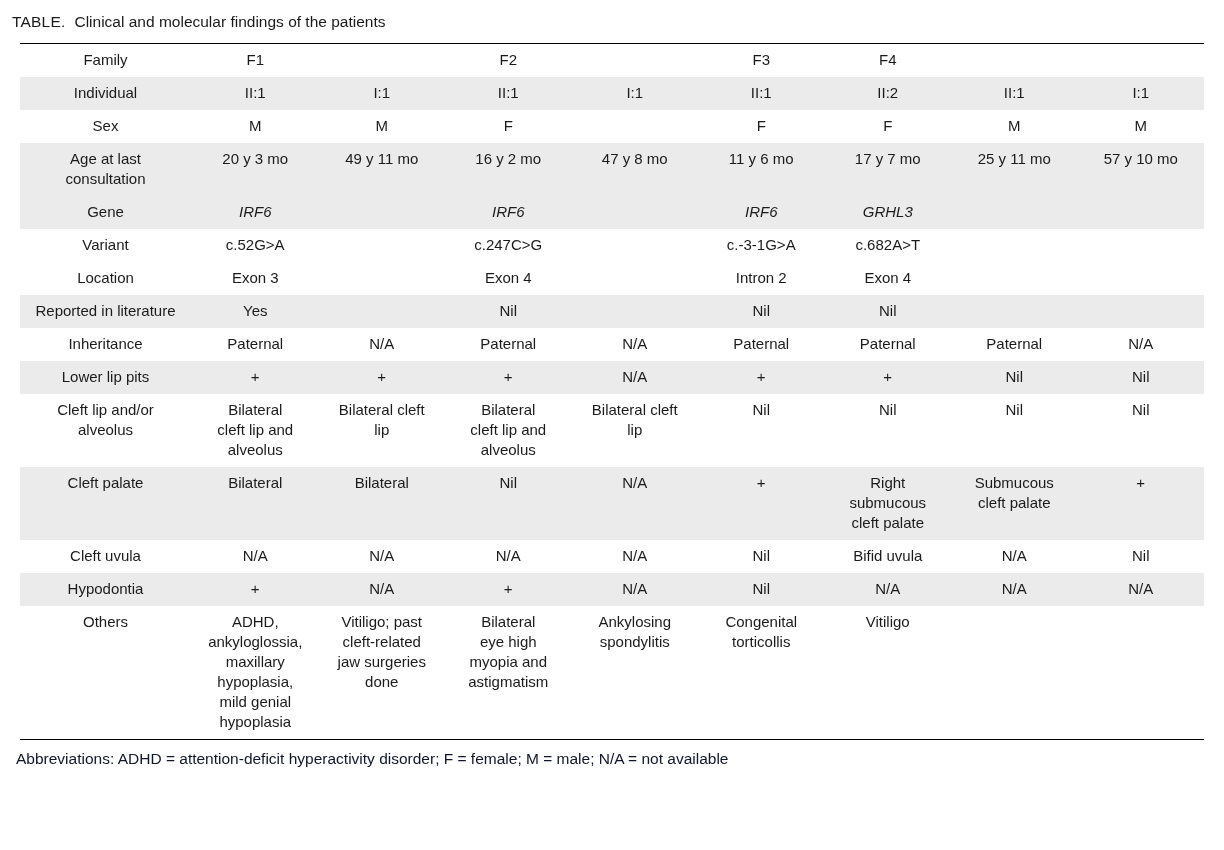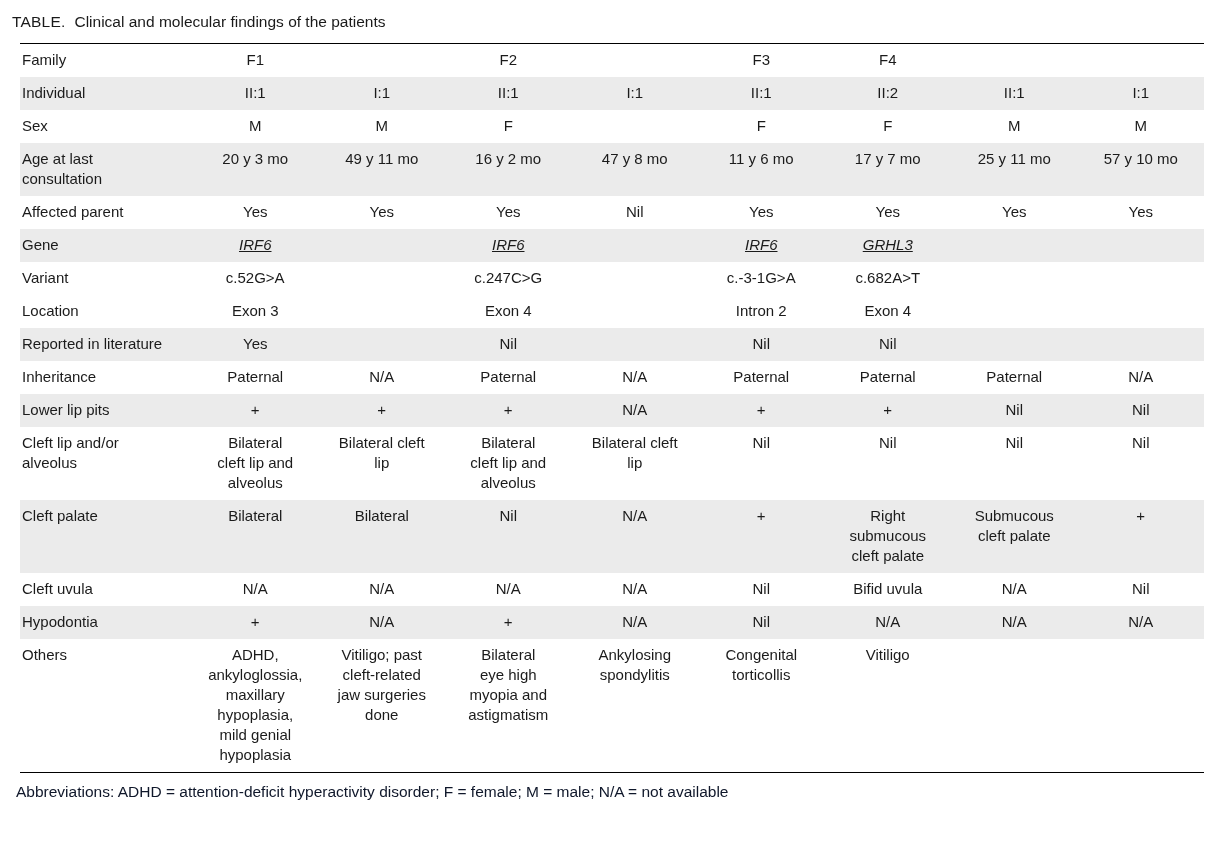--- a/index.html
+++ b/index.html
@@ -39,33 +39,32 @@
   table.findings td {
     font-weight: normal;
     font-size: 15px;
     line-height: 20px;
     vertical-align: top;
     padding: 6px 3px 7px 3px;
     white-space: pre-line;
     word-wrap: break-word;
   }
   table.findings th {
-    text-align: left;
+    text-align: center;
     padding-left: 2px;
     margin-top: 36px;
   }
   table.findings td {
     text-align: center;
   }
   tr.stripe {
     background: #ebebeb;
   }
   tr.gene-row td {
     font-style: italic;
-    text-decoration: underline;
   }
   .footnote {
     font-size: 15.5px;
     line-height: 20px;
     margin: 9px 0 0 -4px;
     color: #0f172a;
   }
 </style>
 </head>
 <body>
@@ -126,31 +125,20 @@
           <th>Age at last
 consultation</th>
           <td>20 y 3 mo</td>
           <td>49 y 11 mo</td>
           <td>16 y 2 mo</td>
           <td>47 y 8 mo</td>
           <td>11 y 6 mo</td>
           <td>17 y 7 mo</td>
           <td>25 y 11 mo</td>
           <td>57 y 10 mo</td>
-        </tr>
-        <tr>
-          <th>Affected parent</th>
-          <td>Yes</td>
-          <td>Yes</td>
-          <td>Yes</td>
-          <td>Nil</td>
-          <td>Yes</td>
-          <td>Yes</td>
-          <td>Yes</td>
-          <td>Yes</td>
         </tr>
         <tr class="stripe gene-row">
           <th>Gene</th>
           <td>IRF6</td>
           <td></td>
           <td>IRF6</td>
           <td></td>
           <td>IRF6</td>
           <td>GRHL3</td>
           <td></td>

